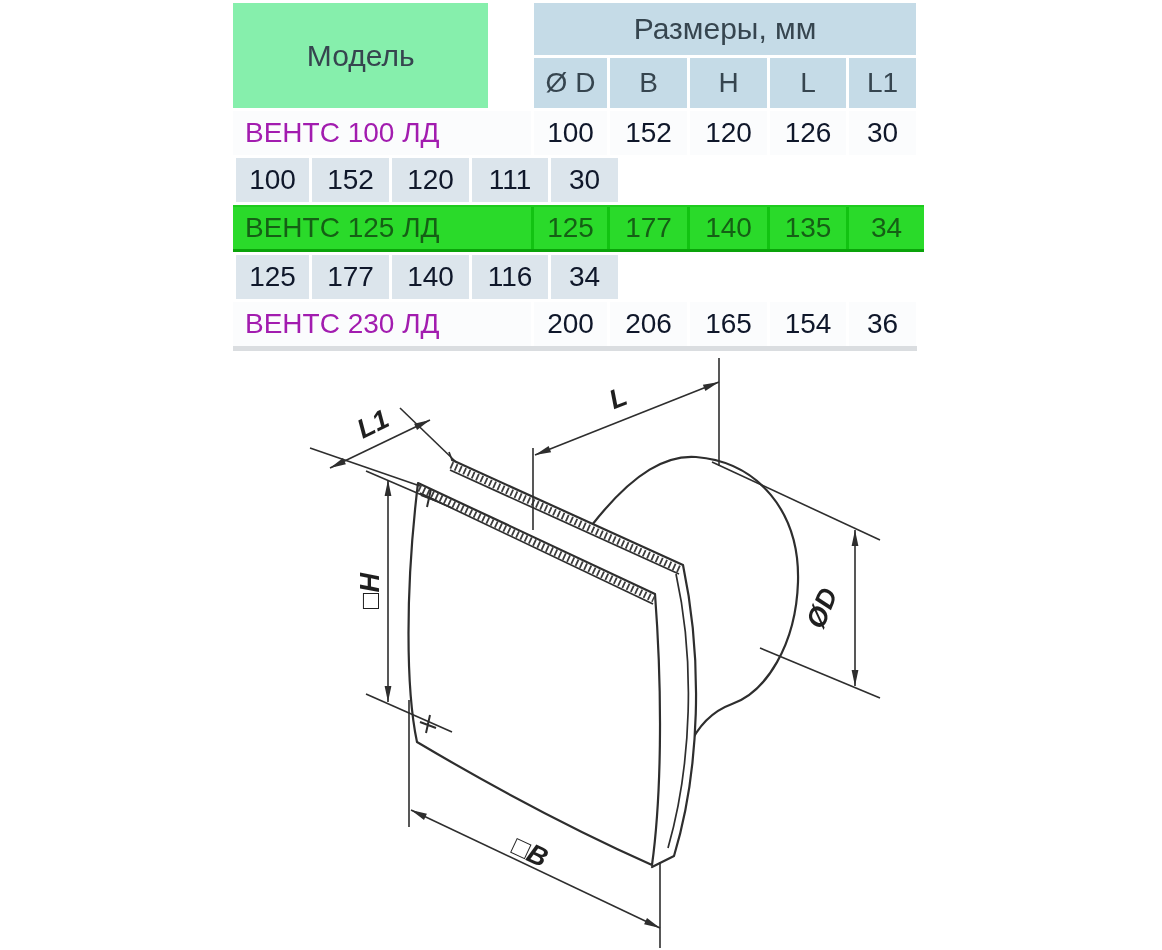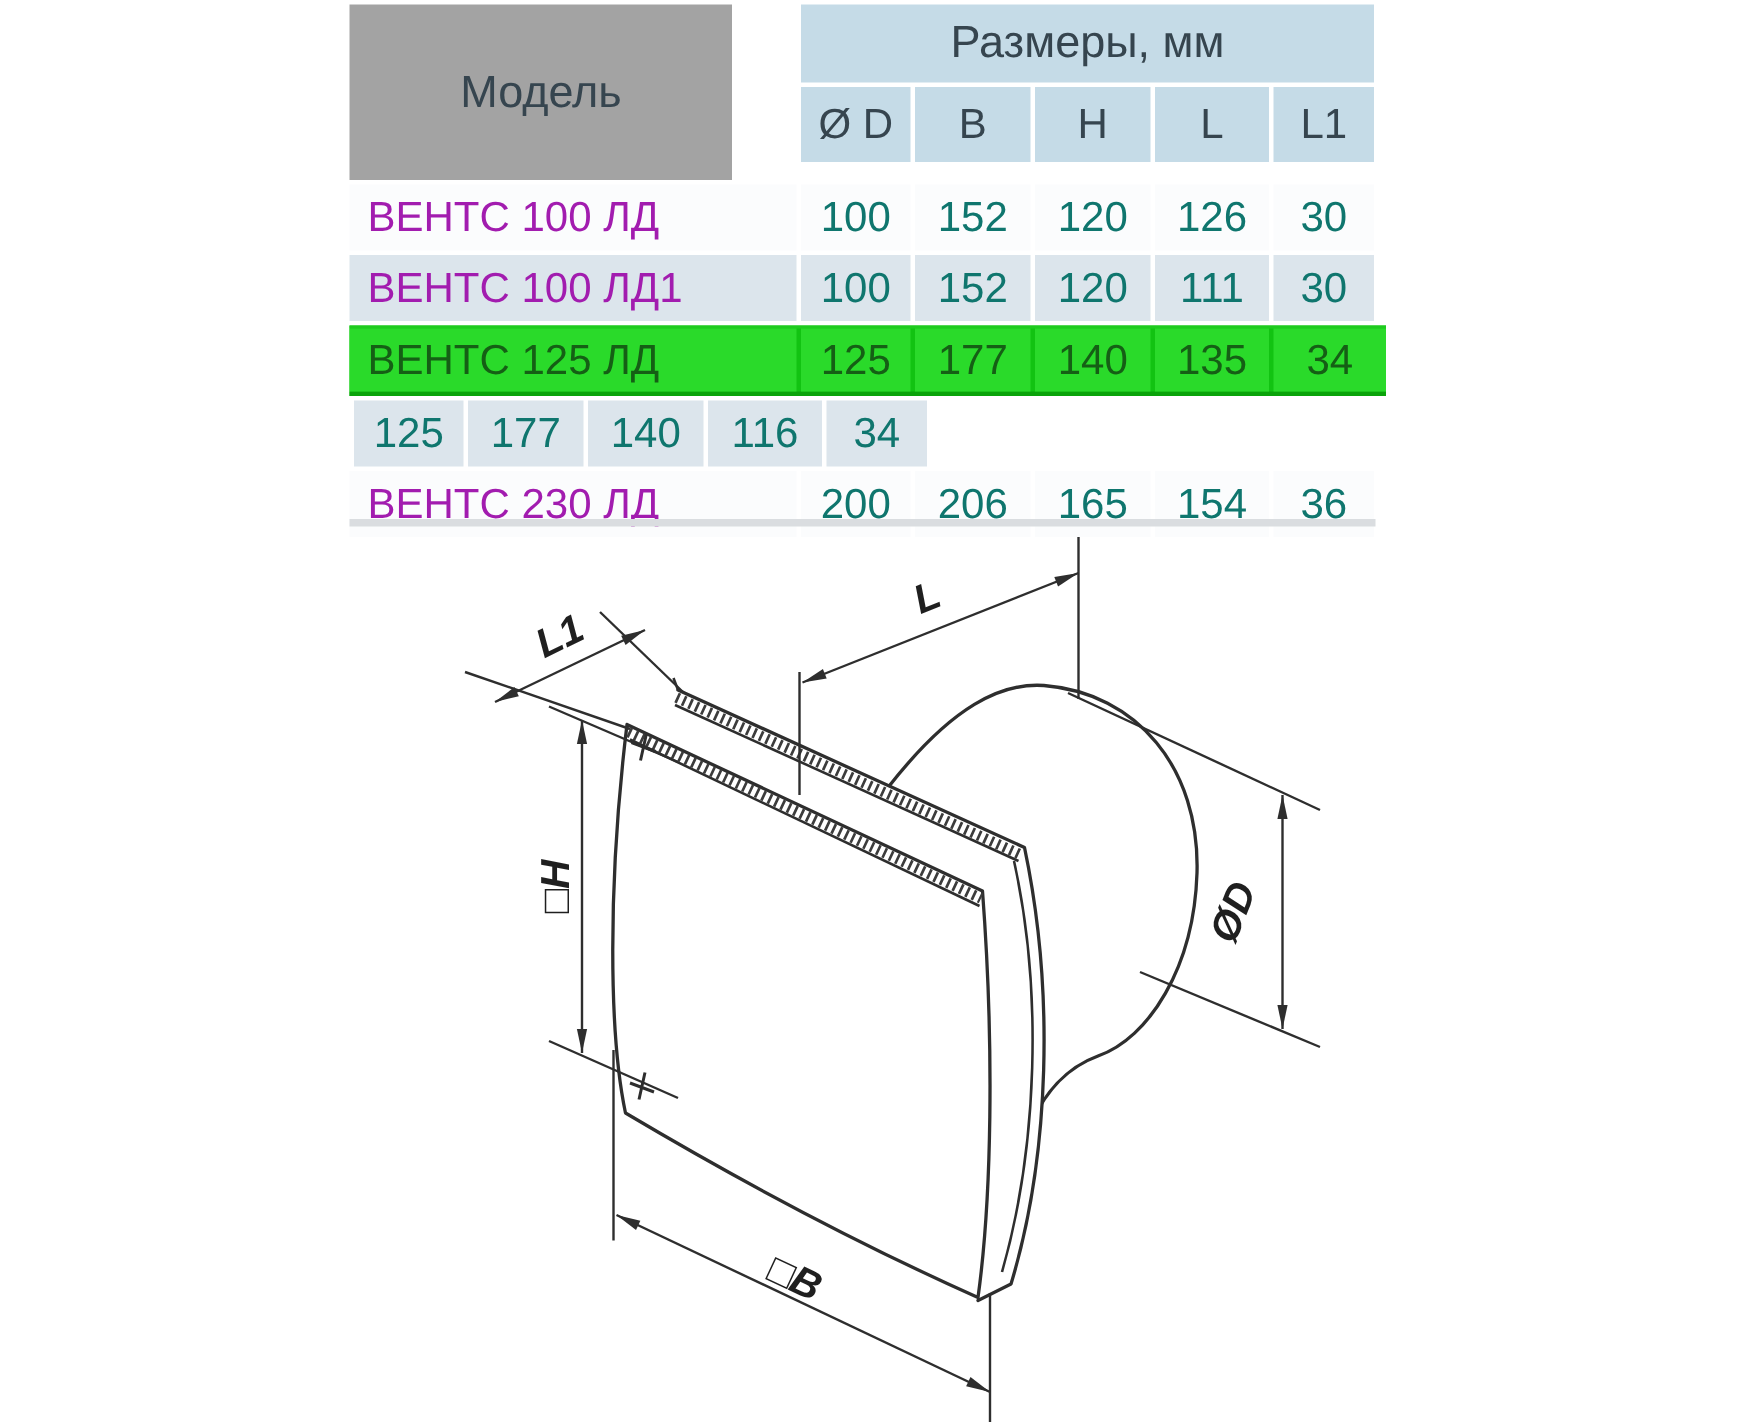--- a/index.html
+++ b/index.html
@@ -3,36 +3,36 @@
 <meta charset="utf-8">
 <style>
   html,body{margin:0;padding:0;background:#fff;}
   #stage{position:relative;width:1162px;height:950px;background:#ffffff;overflow:hidden;
          font-family:"Liberation Sans",sans-serif;}
 
   
   .spec-table{position:absolute;left:233px;top:3px;width:683px;}
   .thead{display:flex;}
   .cell{box-sizing:border-box;}
-  .model-h{width:298px;height:117px;background:#a3a3a3;color:#36454f;
+  .model-h{width:298px;height:105px;background:#86efac;color:#36454f;
            font-size:30px;display:flex;align-items:center;justify-content:center;}
   .hgap{width:3px;}
   .hright{flex:1;margin-left:43px;}
   .sizes-h{height:52px;background:#c5dbe7;color:#36454f;font-size:30px;
            display:flex;align-items:center;justify-content:center;}
   .subrow{display:flex;margin-top:3px;height:50px;}
   .sub{background:#c5dbe7;color:#36454f;font-size:28px;display:flex;
        align-items:center;justify-content:center;margin-right:3px;}
   .sub:last-child{margin-right:0;}
   .w0{width:73px}.w1{width:77px}.w2{width:77px}.w3{width:76px}.w4{width:67px}
 
   .trow{display:flex;height:44px;margin-top:3px;}
   .trow .model-c{width:298px;font-size:28px;color:#a21caf;display:flex;
                  align-items:center;padding-left:12px;}
-  .trow .val{font-size:28px;color:#0f766e;display:flex;align-items:center;
+  .trow .val{font-size:28px;color:#0f172a;display:flex;align-items:center;
              justify-content:center;margin-left:3px;}
   .row-a .cell{background:#fbfcfd;}
   .row-b .cell{background:#dce5ec;}
 
   .row-hl{height:42px;margin-top:3px;width:691px;background:#12c312;
           border-top:2px solid #1ecb1e;border-bottom:3px solid #0aa30a;}
   .row-hl .cell{background:#2ada2a;}
   .row-hl .model-c,.row-hl .val{color:#155f15;}
   .row-hl .val.w4{width:75px;}
 
@@ -72,21 +72,20 @@
     <div class="trow row-a">
       <div class="cell model-c">ВЕНТС 100 ЛД</div>
       <div class="cell val w0">100</div>
       <div class="cell val w1">152</div>
       <div class="cell val w2">120</div>
       <div class="cell val w3">126</div>
       <div class="cell val w4">30</div>
     </div>
 
     <div class="trow row-b">
-      <div class="cell model-c">ВЕНТС 100 ЛД1</div>
       <div class="cell val w0">100</div>
       <div class="cell val w1">152</div>
       <div class="cell val w2">120</div>
       <div class="cell val w3">111</div>
       <div class="cell val w4">30</div>
     </div>
 
     <div class="trow row-hl">
       <div class="cell model-c">ВЕНТС 125 ЛД</div>
       <div class="cell val w0">125</div>

